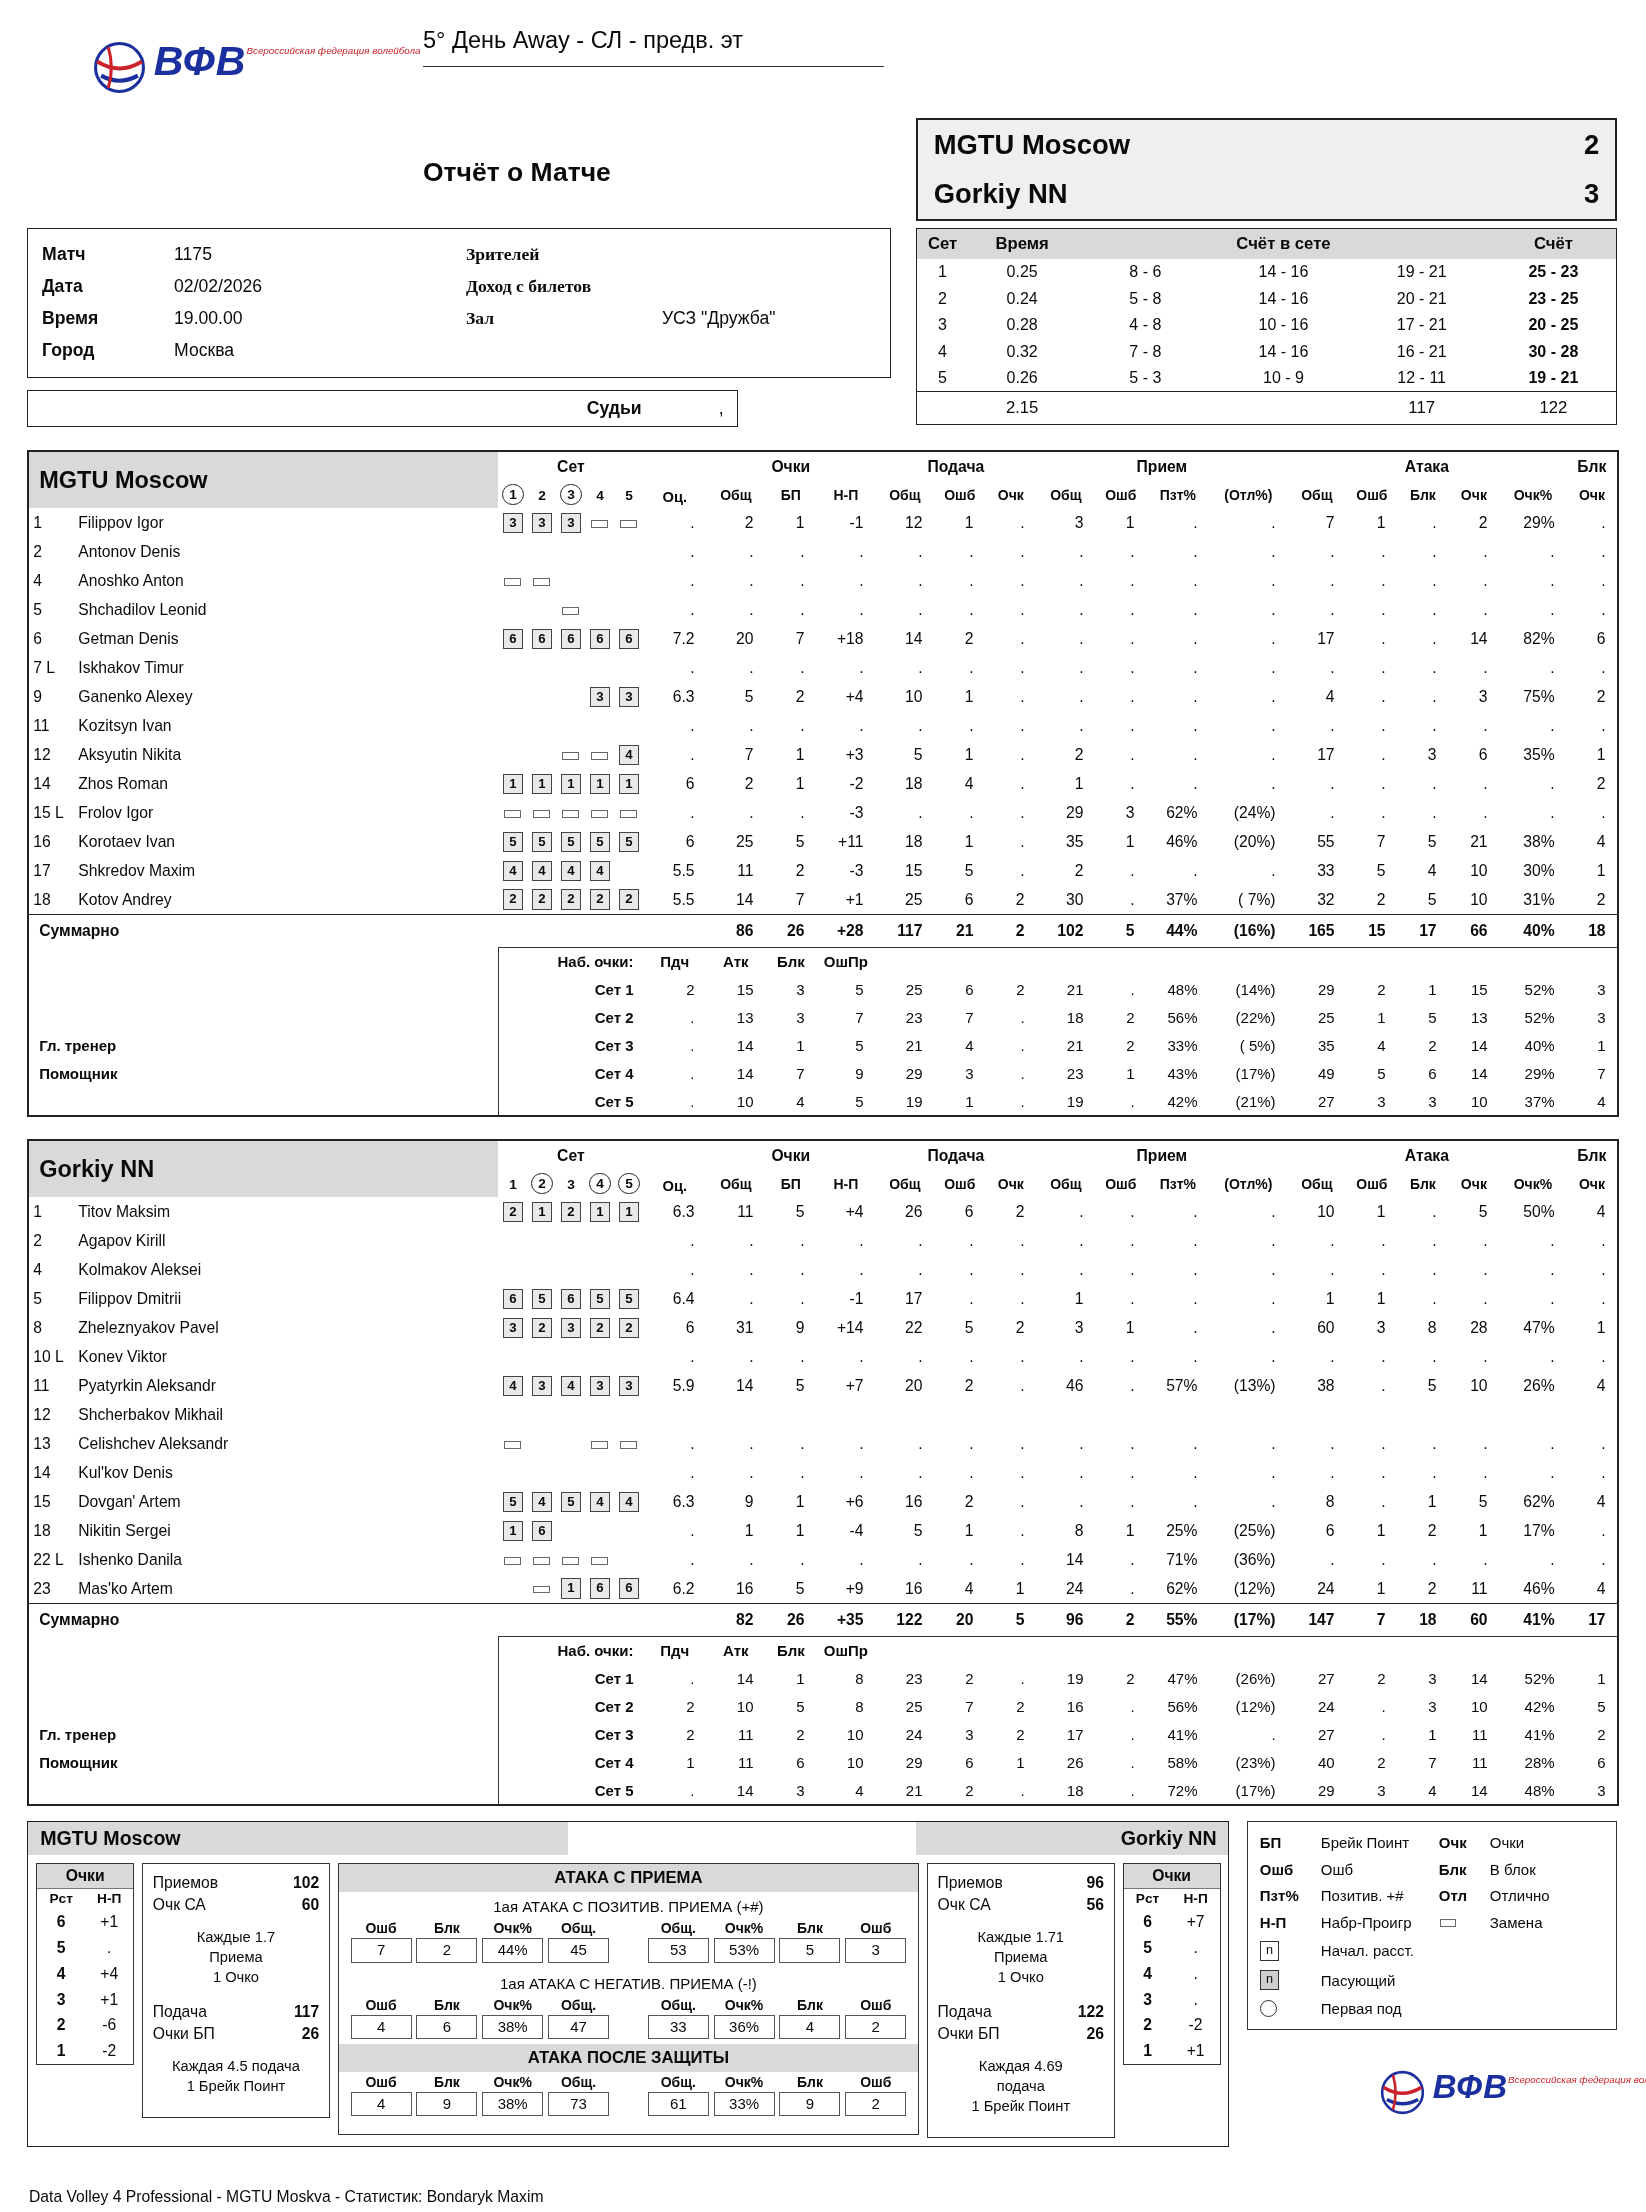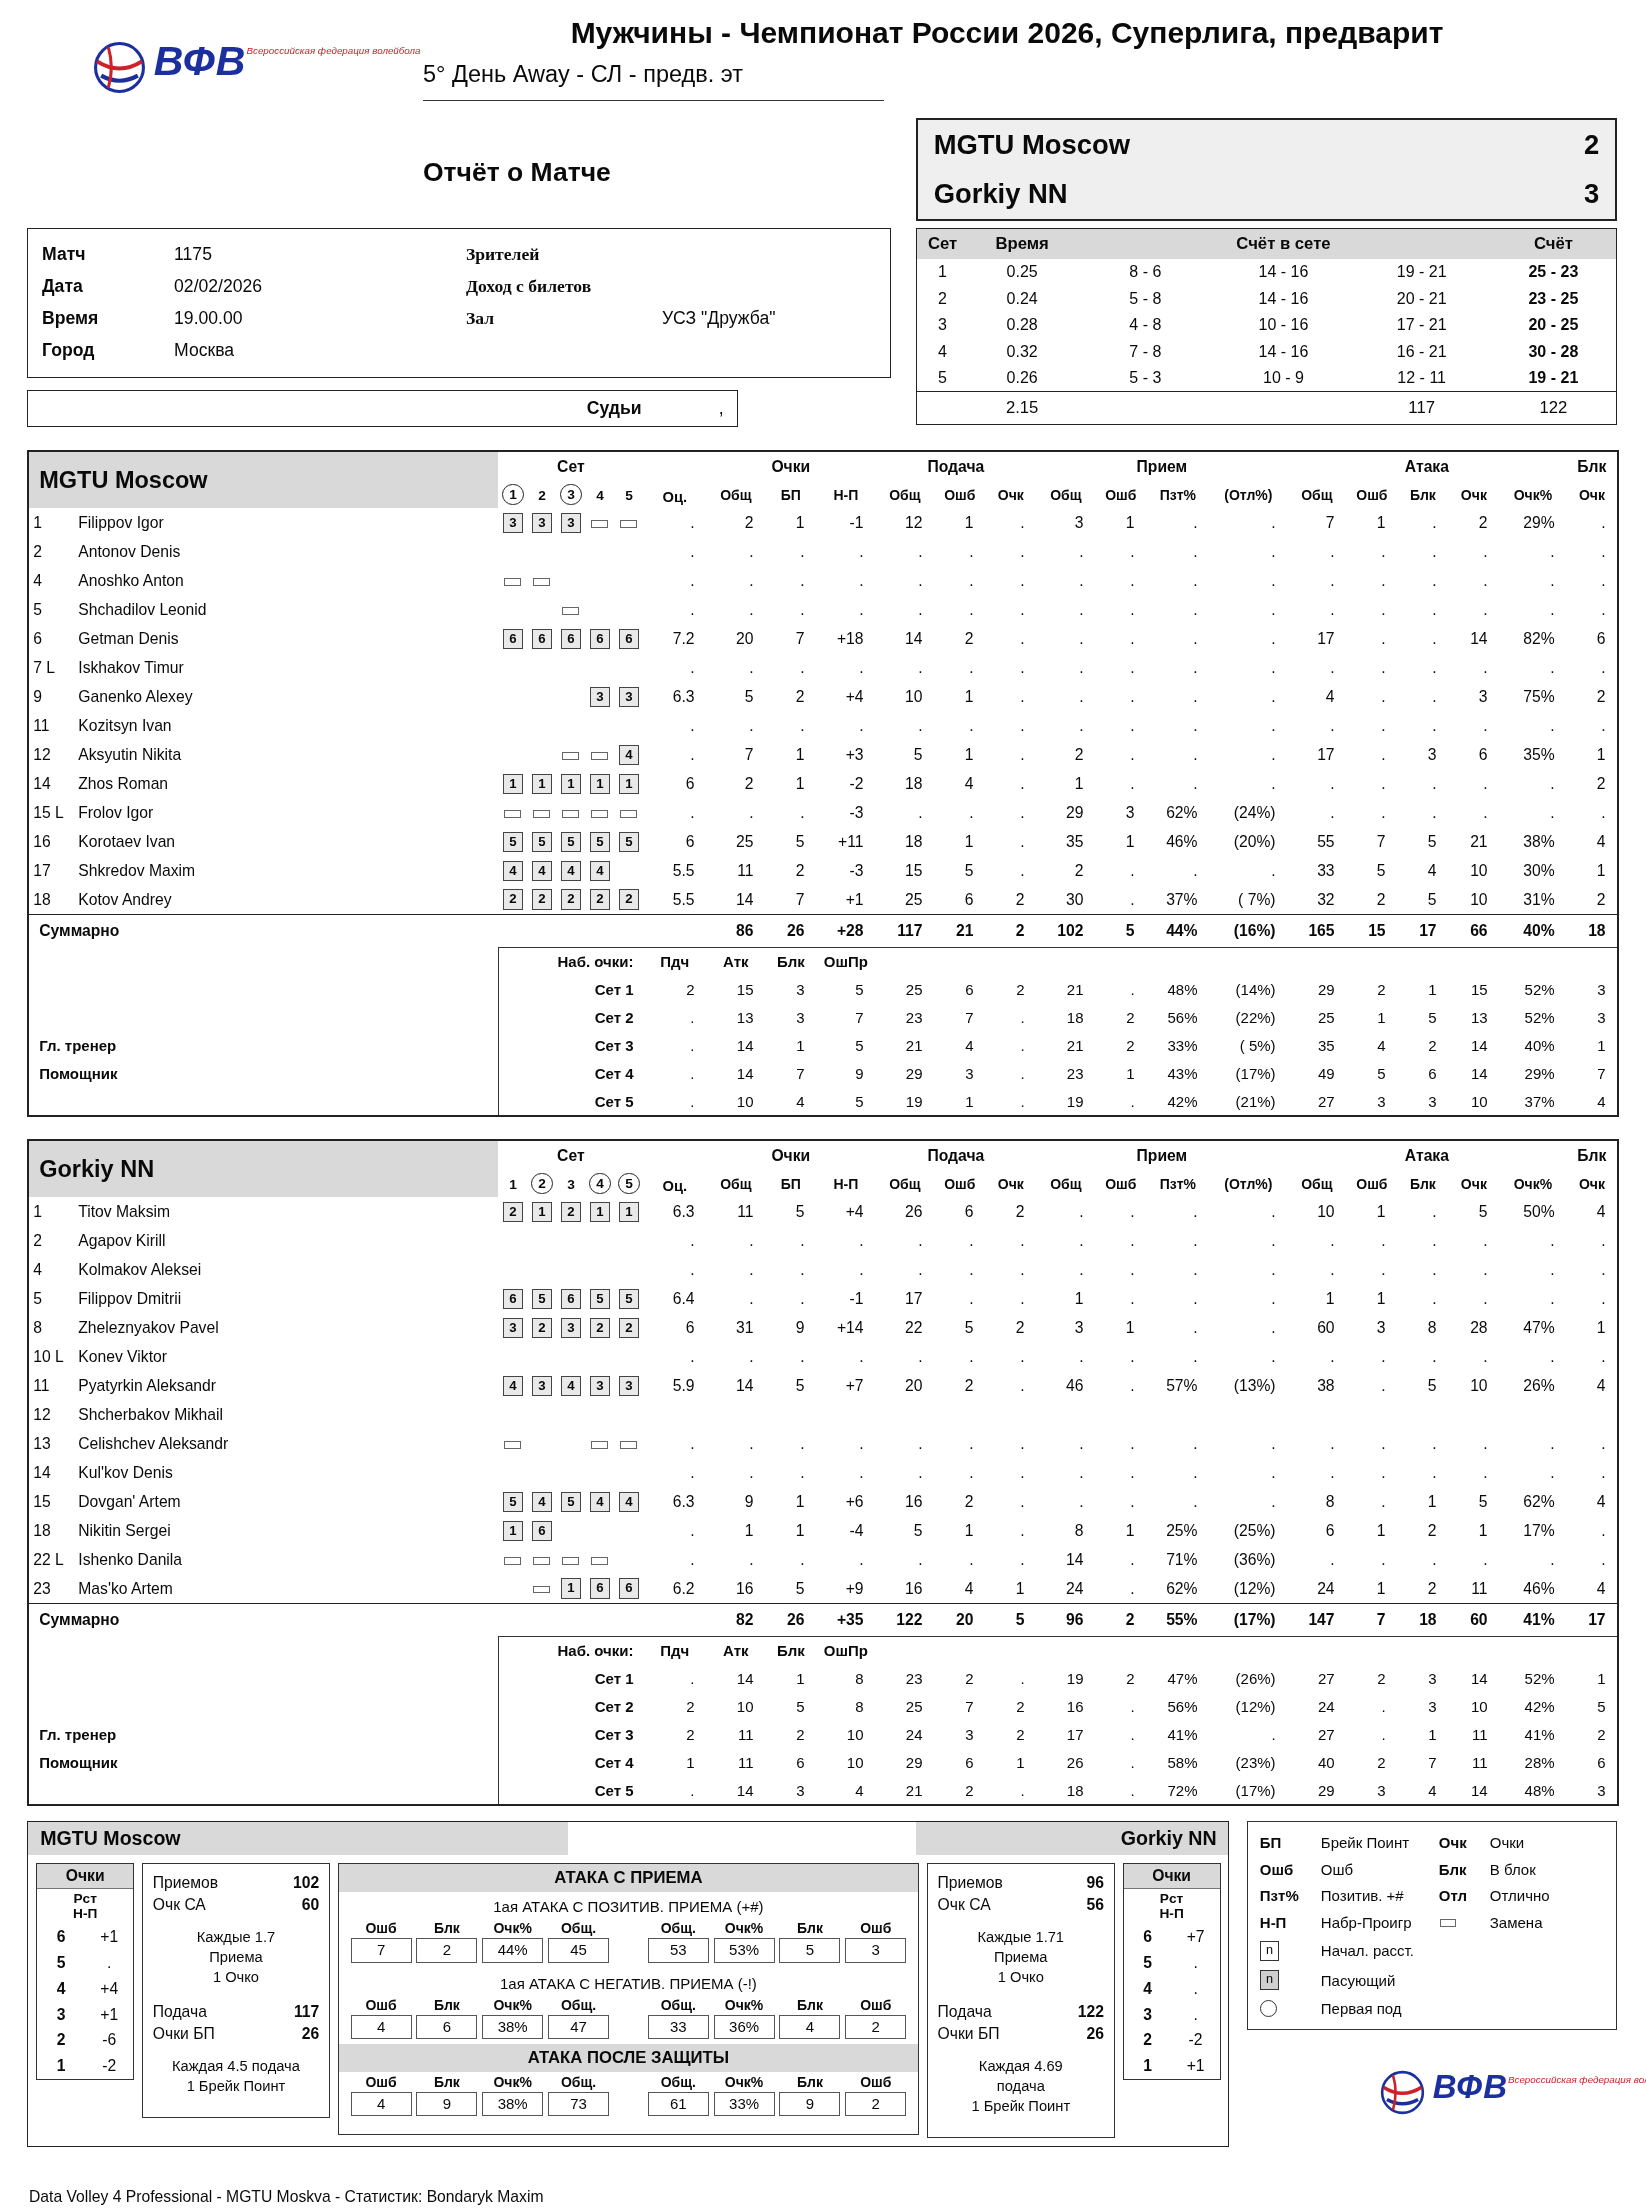--- a/index.html
+++ b/index.html
@@ -75,21 +75,21 @@
   .coach-label { text-align: left; padding-left: 9.8px !important; font-weight: bold; font-size: 16.7px; }
 
   
   .bottom-box { left: 27.4px; top: 1821px; width: 1202px; border: 1.8px solid #222; }
   .bottom-bar { display: flex; height: 33px; }
   .bar-left { background: #d9d9d9; width: 45%; font-weight: bold; font-size: 19.6px; padding: 4.9px 11.8px; }
   .bar-right { background: #d9d9d9; width: 26%; margin-left: auto; text-align: right; font-weight: bold; font-size: 19.6px; padding: 4.9px 11.8px; }
   .bottom-cols { display: flex; gap: 7.8px; padding: 7.8px; align-items: flex-start; }
   .points-box { width: 98px; border: 1.4px solid #333; font-size: 15.7px; }
   .pb-title { background: #d9d9d9; text-align: center; font-weight: bold; padding: 2.9px 0; border-bottom: 1px solid #777; font-size: 15.7px; }
-  .pb-sub { display: flex; font-weight: bold; font-size: 13.7px; padding: 2.9px 0; flex-direction: column; }
+  .pb-sub { display: flex; font-weight: bold; font-size: 13.7px; padding: 2.9px 0; }
   .pb-sub span { flex: 1; text-align: center; }
   .pb-row { display: flex; padding: 3.9px 0; }
   .pb-row span { flex: 1; text-align: center; }
   .pb-rst { font-weight: bold; }
   .recv-box { width: 188px; border: 1.4px solid #333; padding: 7.8px 9.8px; font-size: 15.7px; }
   .kv { display: flex; justify-content: space-between; padding: 2px 0; }
   .kv .vv { font-weight: bold; }
   .note { text-align: center; font-size: 14.7px; margin: 12.7px 0; line-height: 1.35; }
   .attack-box { flex: 1; border: 1.4px solid #333; padding-bottom: 13px; }
   .atk-title { background: #d9d9d9; text-align: center; font-weight: bold; font-size: 16.7px; padding: 3.9px 0; }
@@ -121,21 +121,20 @@
       <path d="M8 34 Q26 44 44 34" fill="none" stroke="#1b2f9e" stroke-width="4"></path>
       <path d="M15 6 Q21 26 15 46" fill="none" stroke="#cc2229" stroke-width="3"></path>
     </svg>
     <div class="logo-txtwrap">
       <div class="logo-text">ВФВ</div>
       <div class="logo-sub">Всероссийская федерация волейбола</div>
     </div>
   </div>
 
   <div class="abs title-block">
-    <div class="match-title">Мужчины - Чемпионат России 2026, Суперлига, предварит</div>
     <div class="match-subtitle">5° День Away - СЛ - предв. эт</div>
   </div>
   <div class="abs report-title">Отчёт о Матче</div>
 
   <div class="abs score-box">
     <div class="score-row">
       <span>MGTU Moscow</span>
       <span>2</span>
     </div>
     <div class="score-row">

